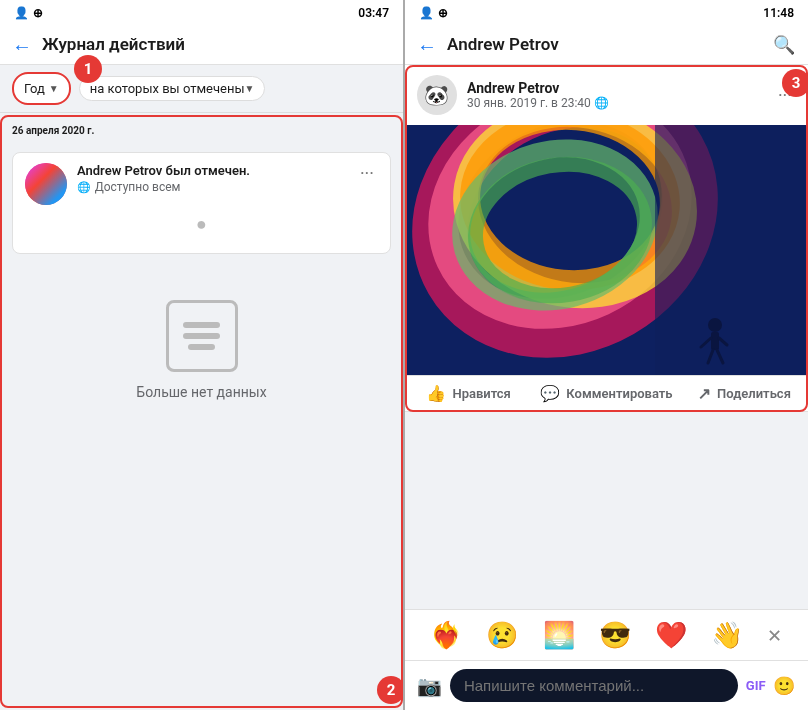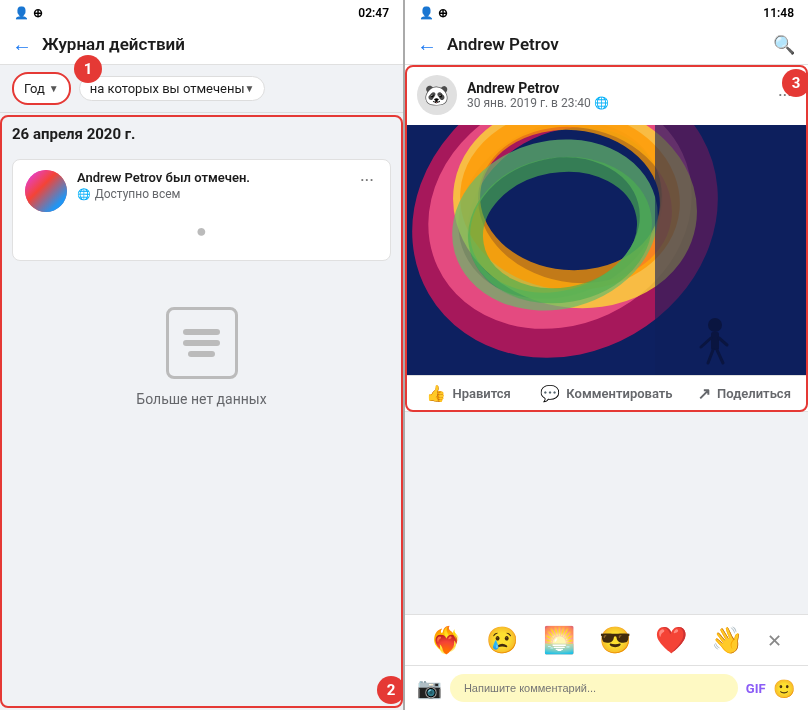--- a/index.html
+++ b/index.html
@@ -106,21 +106,21 @@
     
     .content-area {
       flex: 1;
       overflow-y: auto;
       background: #f0f2f5;
       padding: 8px 12px;
       position: relative;
     }
     
     .date-header {
-      font-size: 15px;
+      font-size: 10px;
       font-weight: 700;
       color: #1c1c1c;
       margin-bottom: 8px;
       padding: 4px 0;
     }
     
     .activity-card {
       background: #fff;
       border-radius: 8px;
       padding: 10px 12px;
@@ -321,25 +321,25 @@
       background: #fff;
       border-top: 1px solid #e0e0e0;
     }
     .camera-icon-btn {
       font-size: 20px;
       color: #555;
       cursor: pointer;
     }
     .comment-input {
       flex: 1;
-      background: #fef9c3;
+      background: #0f172a;
       border: none;
       border-radius: 20px;
       padding: 8px 14px;
-      font-size: 11px;
+      font-size: 15px;
       color: #888;
       outline: none;
     }
     .gif-btn {
       font-size: 13px;
       font-weight: 700;
       color: #8b5cf6;
       cursor: pointer;
     }
     .emoji-btn {
@@ -356,21 +356,21 @@
 </head>
 <body>
 
 <div class="phone-screen">
 
   <div class="status-bar">
     <div class="status-icons">
       <span>👤</span>
       <span>⊕</span>
     </div>
-    <span>02:47</span>
+    <span>03:47</span>
   </div>
 
   <div class="nav-bar">
     <span class="back-arrow">←</span>
     <span class="nav-title">Журнал действий</span>
   </div>
 
   <div class="filter-bar" style="position:relative;">
     <div class="filter-btn filter-btn-red">
       <span>Год</span>

